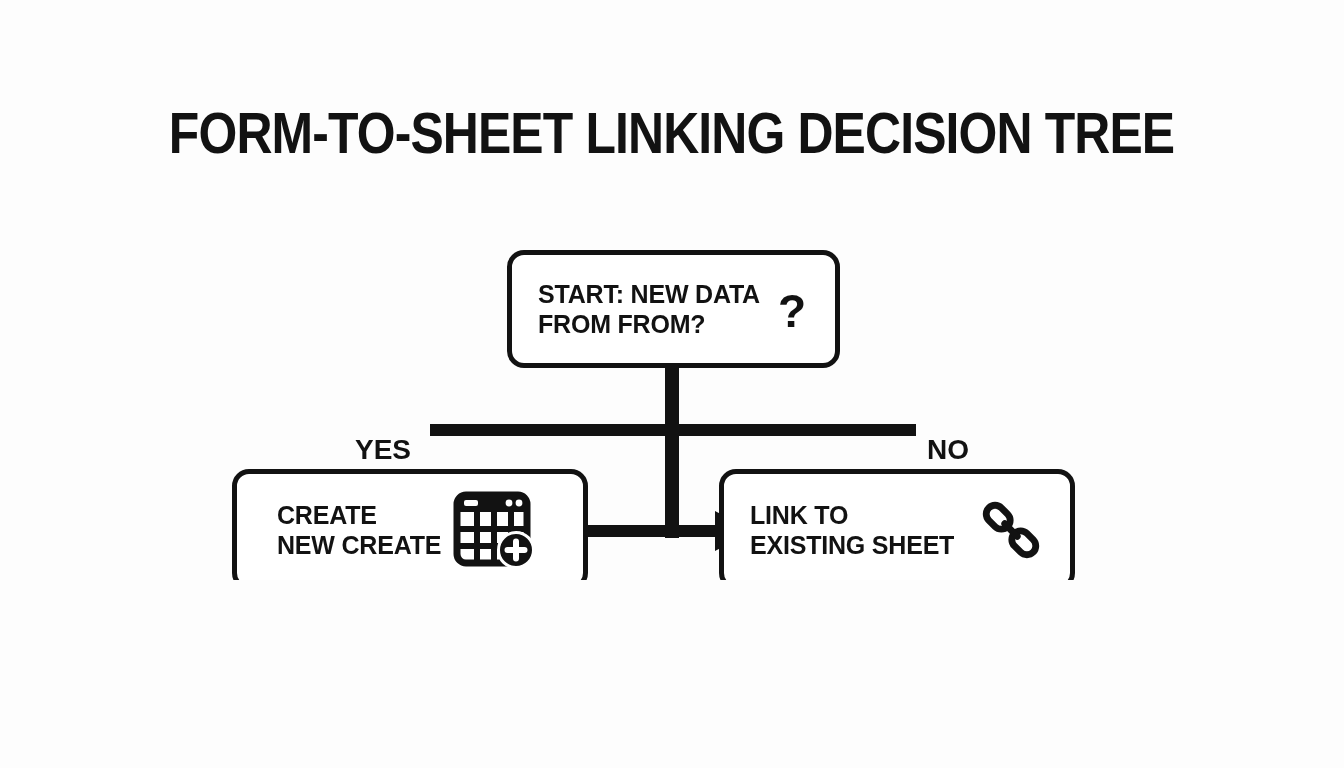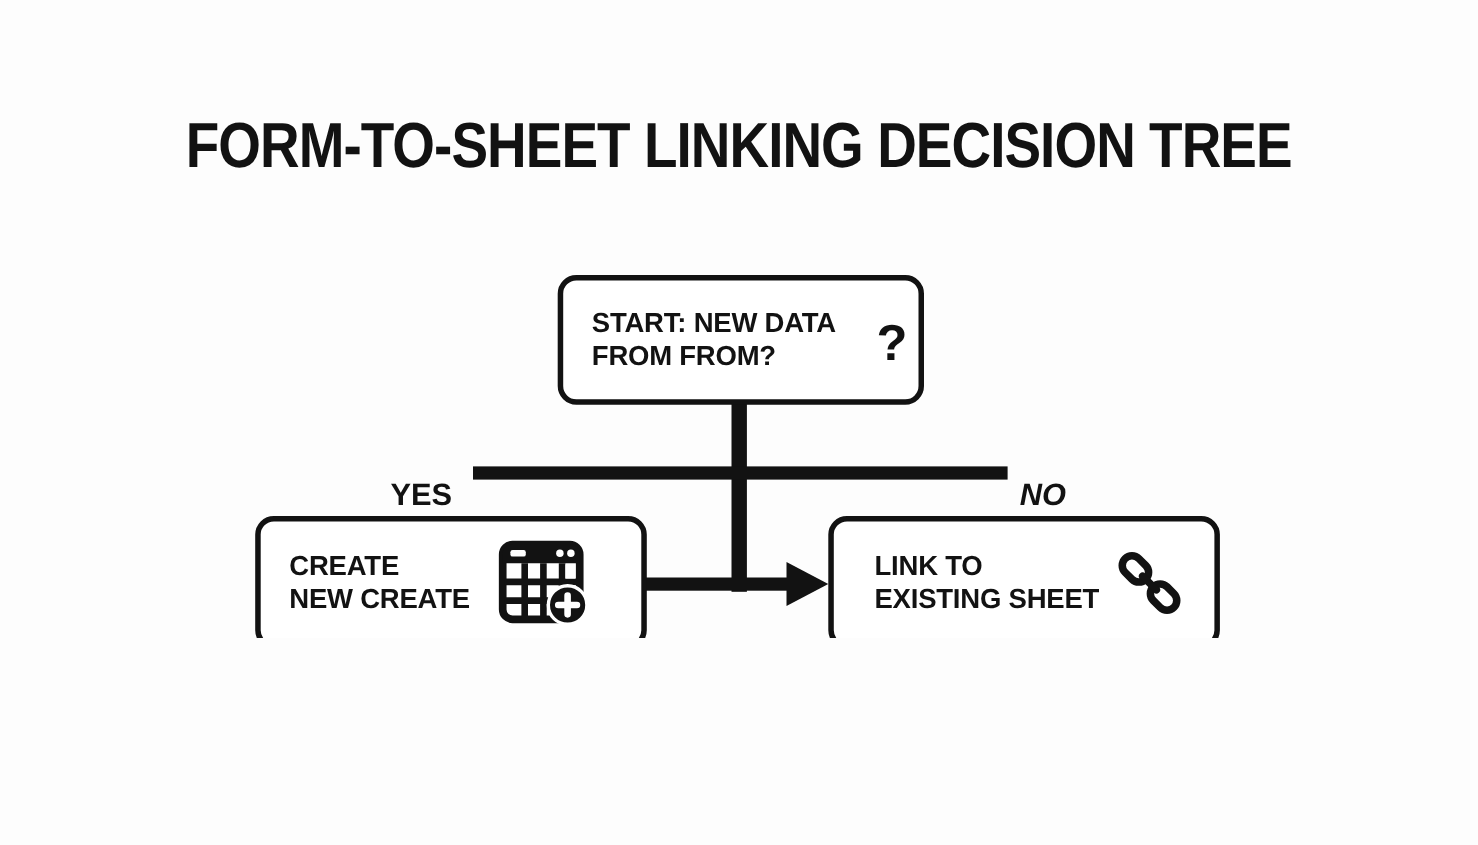--- a/index.html
+++ b/index.html
@@ -49,23 +49,23 @@
   }
   .node-lines {
     font-weight: bold;
     font-size: 25px;
     line-height: 30px;
     letter-spacing: -0.2px;
     white-space: nowrap;
   }
   .node-lines span { display: block; }
 
-  #start-node { left: 507px; top: 250px; width: 333px; height: 118px; padding: 0 10px 0 26px; }
-  #yes-node   { left: 232px; top: 469px; width: 356px; height: 121px; padding: 0 42px 0 26px; }
-  #no-node    { left: 753px; top: 469px; width: 356px; height: 121px; padding: 0 22px 0 37px; }
+  #start-node { left: 507px; top: 250px; width: 333px; height: 118px; padding: 0 29px 0 26px; }
+  #yes-node   { left: 232px; top: 469px; width: 356px; height: 121px; padding: 0 42px 0 40px; }
+  #no-node    { left: 719px; top: 469px; width: 356px; height: 121px; padding: 0 22px 0 26px; }
 
   .qmark {
     font-size: 46px;
     font-weight: bold;
     line-height: 1;
     padding-top: 4px;
   }
 
   
   .v-line {
@@ -85,21 +85,21 @@
     background: #121212;
   }
   .branch-label {
     position: absolute;
     top: 435px;
     font-size: 28px;
     font-weight: bold;
     line-height: 30px;
   }
   #yes-label { left: 355px; }
-  #no-label  { left: 927px; font-style: italic; }
+  #no-label  { left: 927px; }
 
   .arrow-line {
     position: absolute;
     left: 586px;
     top: 525px;
     width: 132px;
     height: 12px;
     background: #121212;
   }
   .arrow-head {

